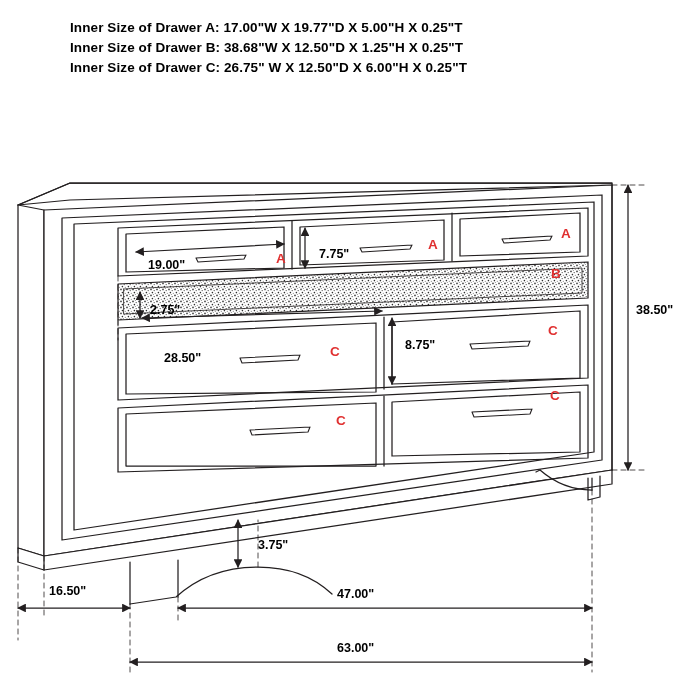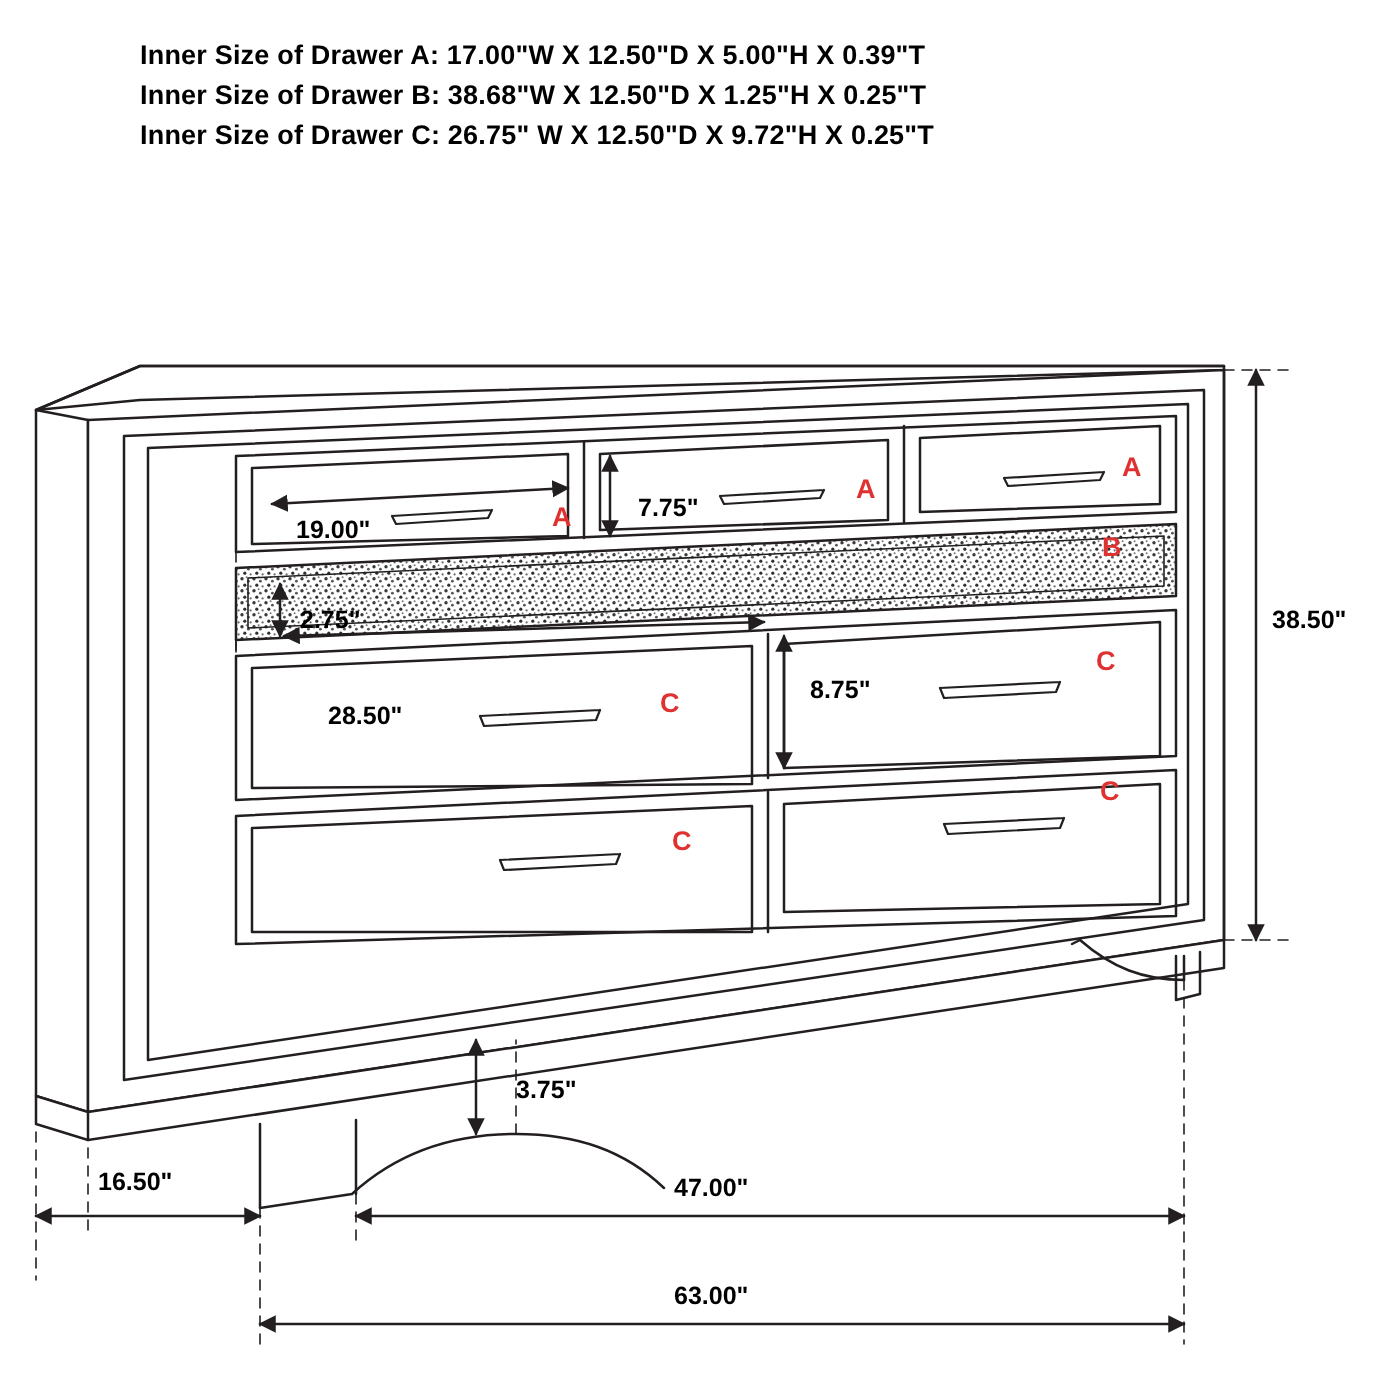--- a/index.html
+++ b/index.html
@@ -52,23 +52,23 @@
   .lbl.dim {
     color: #000000;
   }
 </style>
 </head>
 <body>
 
 <div id="stage">
 
   <div class="spec-block">
-    <div class="spec-line">Inner Size of Drawer A: 17.00"W X 12.50"D X 5.00"H X 0.39"T</div>
+    <div class="spec-line">Inner Size of Drawer A: 17.00"W X 19.77"D X 5.00"H X 0.25"T</div>
     <div class="spec-line">Inner Size of Drawer B: 38.68"W X 12.50"D X 1.25"H X 0.25"T</div>
-    <div class="spec-line">Inner Size of Drawer C: 26.75" W X 12.50"D X 9.72"H X 0.25"T</div>
+    <div class="spec-line">Inner Size of Drawer C: 26.75" W X 12.50"D X 6.00"H X 0.25"T</div>
   </div>
 
   <svg class="diagram" width="700" height="700" viewBox="0 0 700 700">
     <defs>
       <marker id="arr" viewBox="0 0 10 10" refX="9" refY="5" markerWidth="7" markerHeight="7" orient="auto-start-reverse">
         <path d="M 0 0 L 10 5 L 0 10 z" fill="#231f20"></path>
       </marker>
       <pattern id="glitter" width="6" height="6" patternUnits="userSpaceOnUse">
         <rect width="6" height="6" fill="#ffffff"></rect>
         <circle cx="1" cy="1.4" r="0.85" fill="#3a3a3a"></circle>

